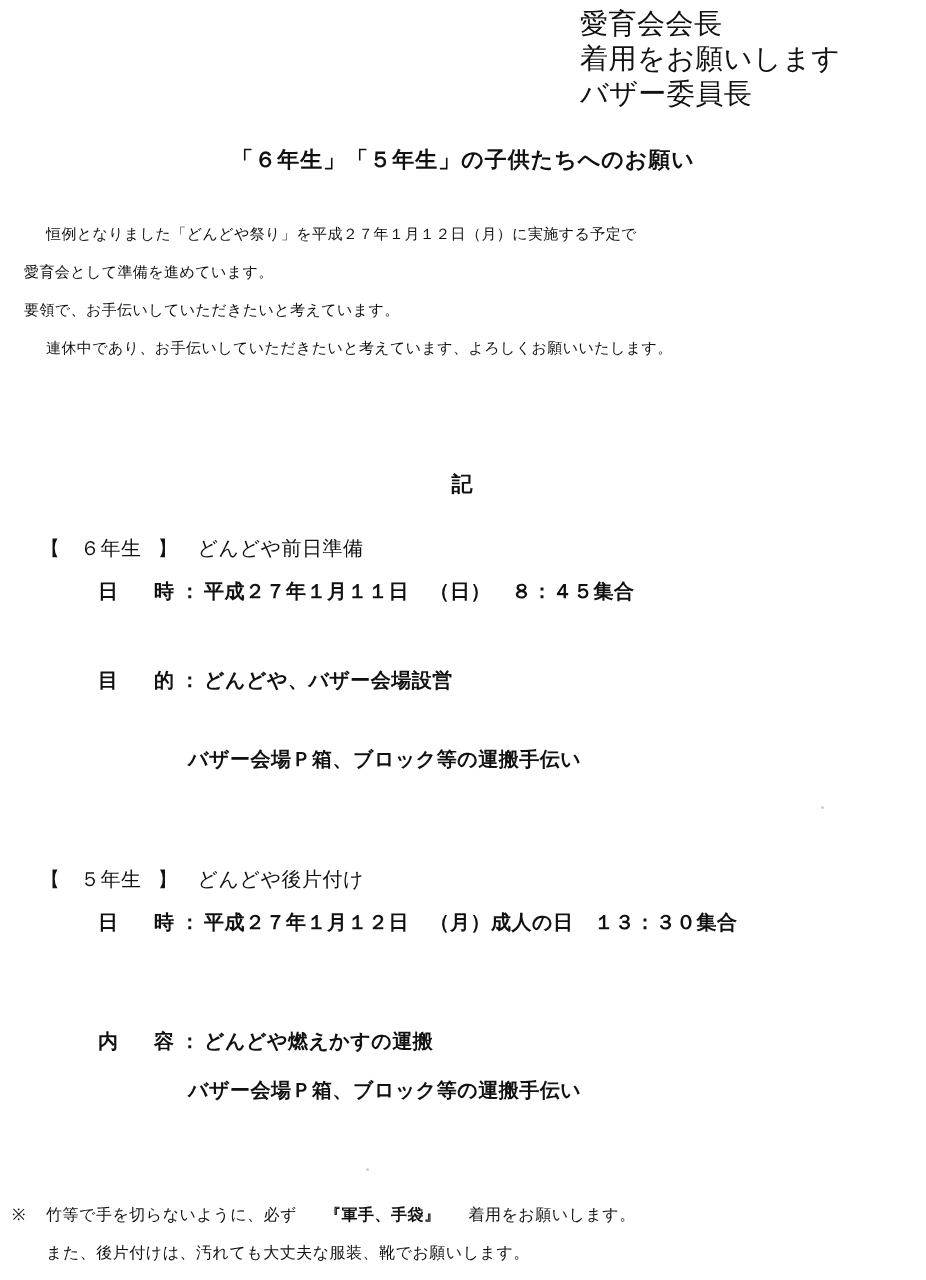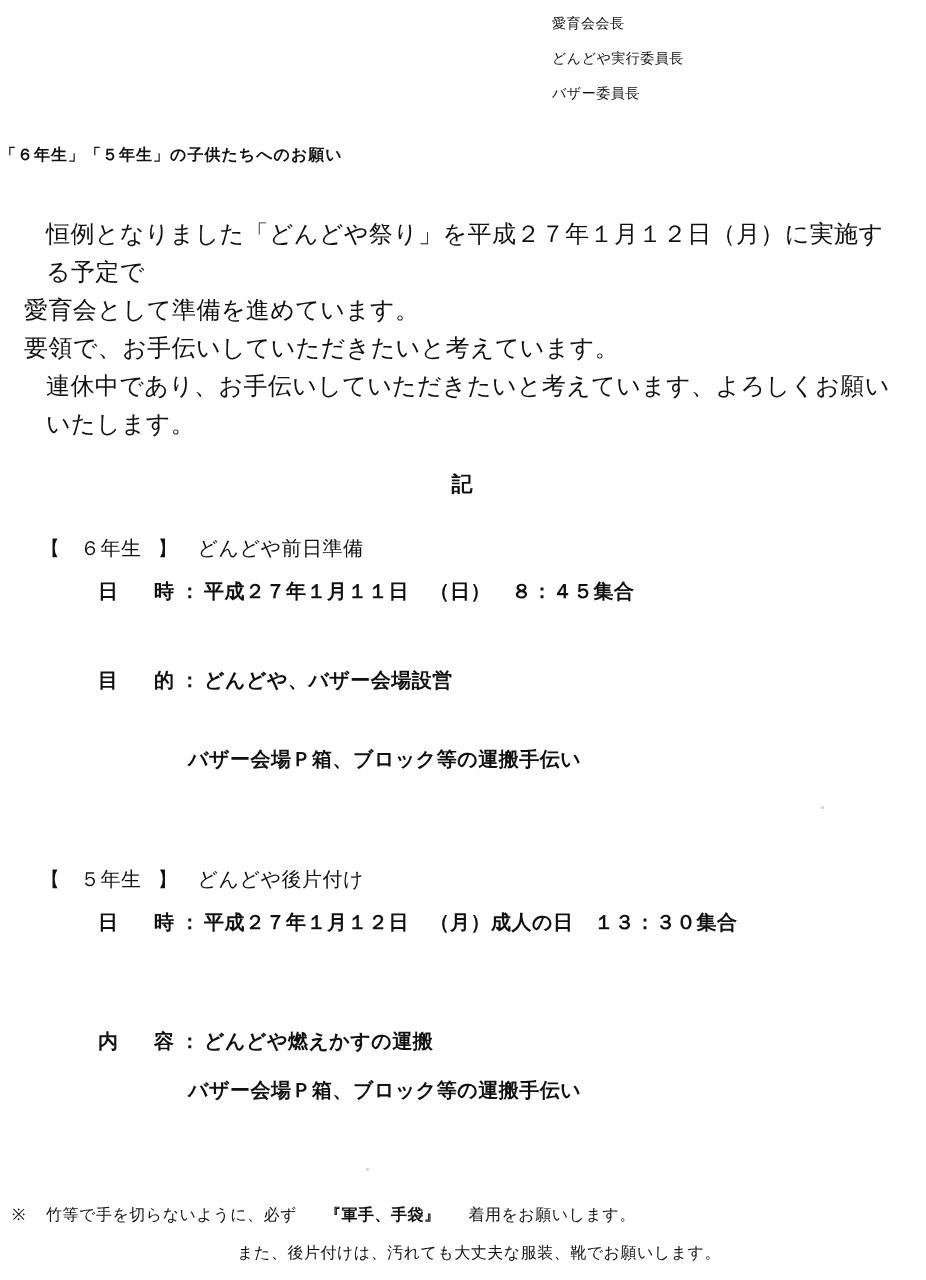--- a/index.html
+++ b/index.html
@@ -19,48 +19,49 @@
     width: 926px;
     height: 1280px;
     position: relative;
     box-sizing: border-box;
     padding: 0;
   }
   
   .signatories {
     position: absolute;
     top: 6px;
-    left: 552px;
+    left: 580px;
     text-align: left;
-    font-size: 14px;
+    font-size: 28px;
     line-height: 35px;
     letter-spacing: 0.5px;
   }
   .signatories div {
     white-space: nowrap;
   }
 
   
   .doc-title {
     position: absolute;
     top: 145px;
     left: 0;
     width: 926px;
-    font-size: 16px;
+    text-align: center;
+    font-size: 22px;
     font-weight: bold;
     letter-spacing: 1px;
   }
 
   
   .body-block {
     position: absolute;
     top: 215px;
     left: 24px;
     width: 880px;
-    font-size: 24px;
+    font-size: 15px;
     line-height: 38px;
     letter-spacing: 0.4px;
   }
   .body-block p {
     margin: 0;
     text-indent: 0;
   }
   .indent1 {
     padding-left: 22px;
   }
@@ -145,42 +146,41 @@
   }
   .footer-notes .note-mark {
     display: inline-block;
     width: 34px;
   }
   .footer-notes .bold {
     font-weight: bold;
   }
   .footer-notes .note2 {
     padding-left: 34px;
-    text-align: center;
   }
   .spacer-wide { display: inline-block; width: 28px; }
   .spacer-mid { display: inline-block; width: 16px; }
 
   
   .speck {
     position: absolute;
     width: 3px;
     height: 3px;
     background: #cfcfcf;
     border-radius: 50%;
   }
 </style>
 </head>
 <body>
 
 <div class="page">
 
   <div class="signatories">
     <div>愛育会会長</div>
-    <div>どんどや実行委員長</div>
+    <div>着用をお願いします</div>
     <div>バザー委員長</div>
   </div>
 
   <div class="doc-title">「６年生」「５年生」の子供たちへのお願い</div>
 
   <div class="body-block">
     <p class="indent1">恒例となりました「どんどや祭り」を平成２７年１月１２日（月）に実施する予定で</p>
     <p>愛育会として準備を進めています。</p>
     <p>要領で、お手伝いしていただきたいと考えています。</p>
     <p class="indent1">連休中であり、お手伝いしていただきたいと考えています、よろしくお願いいたします。</p>

